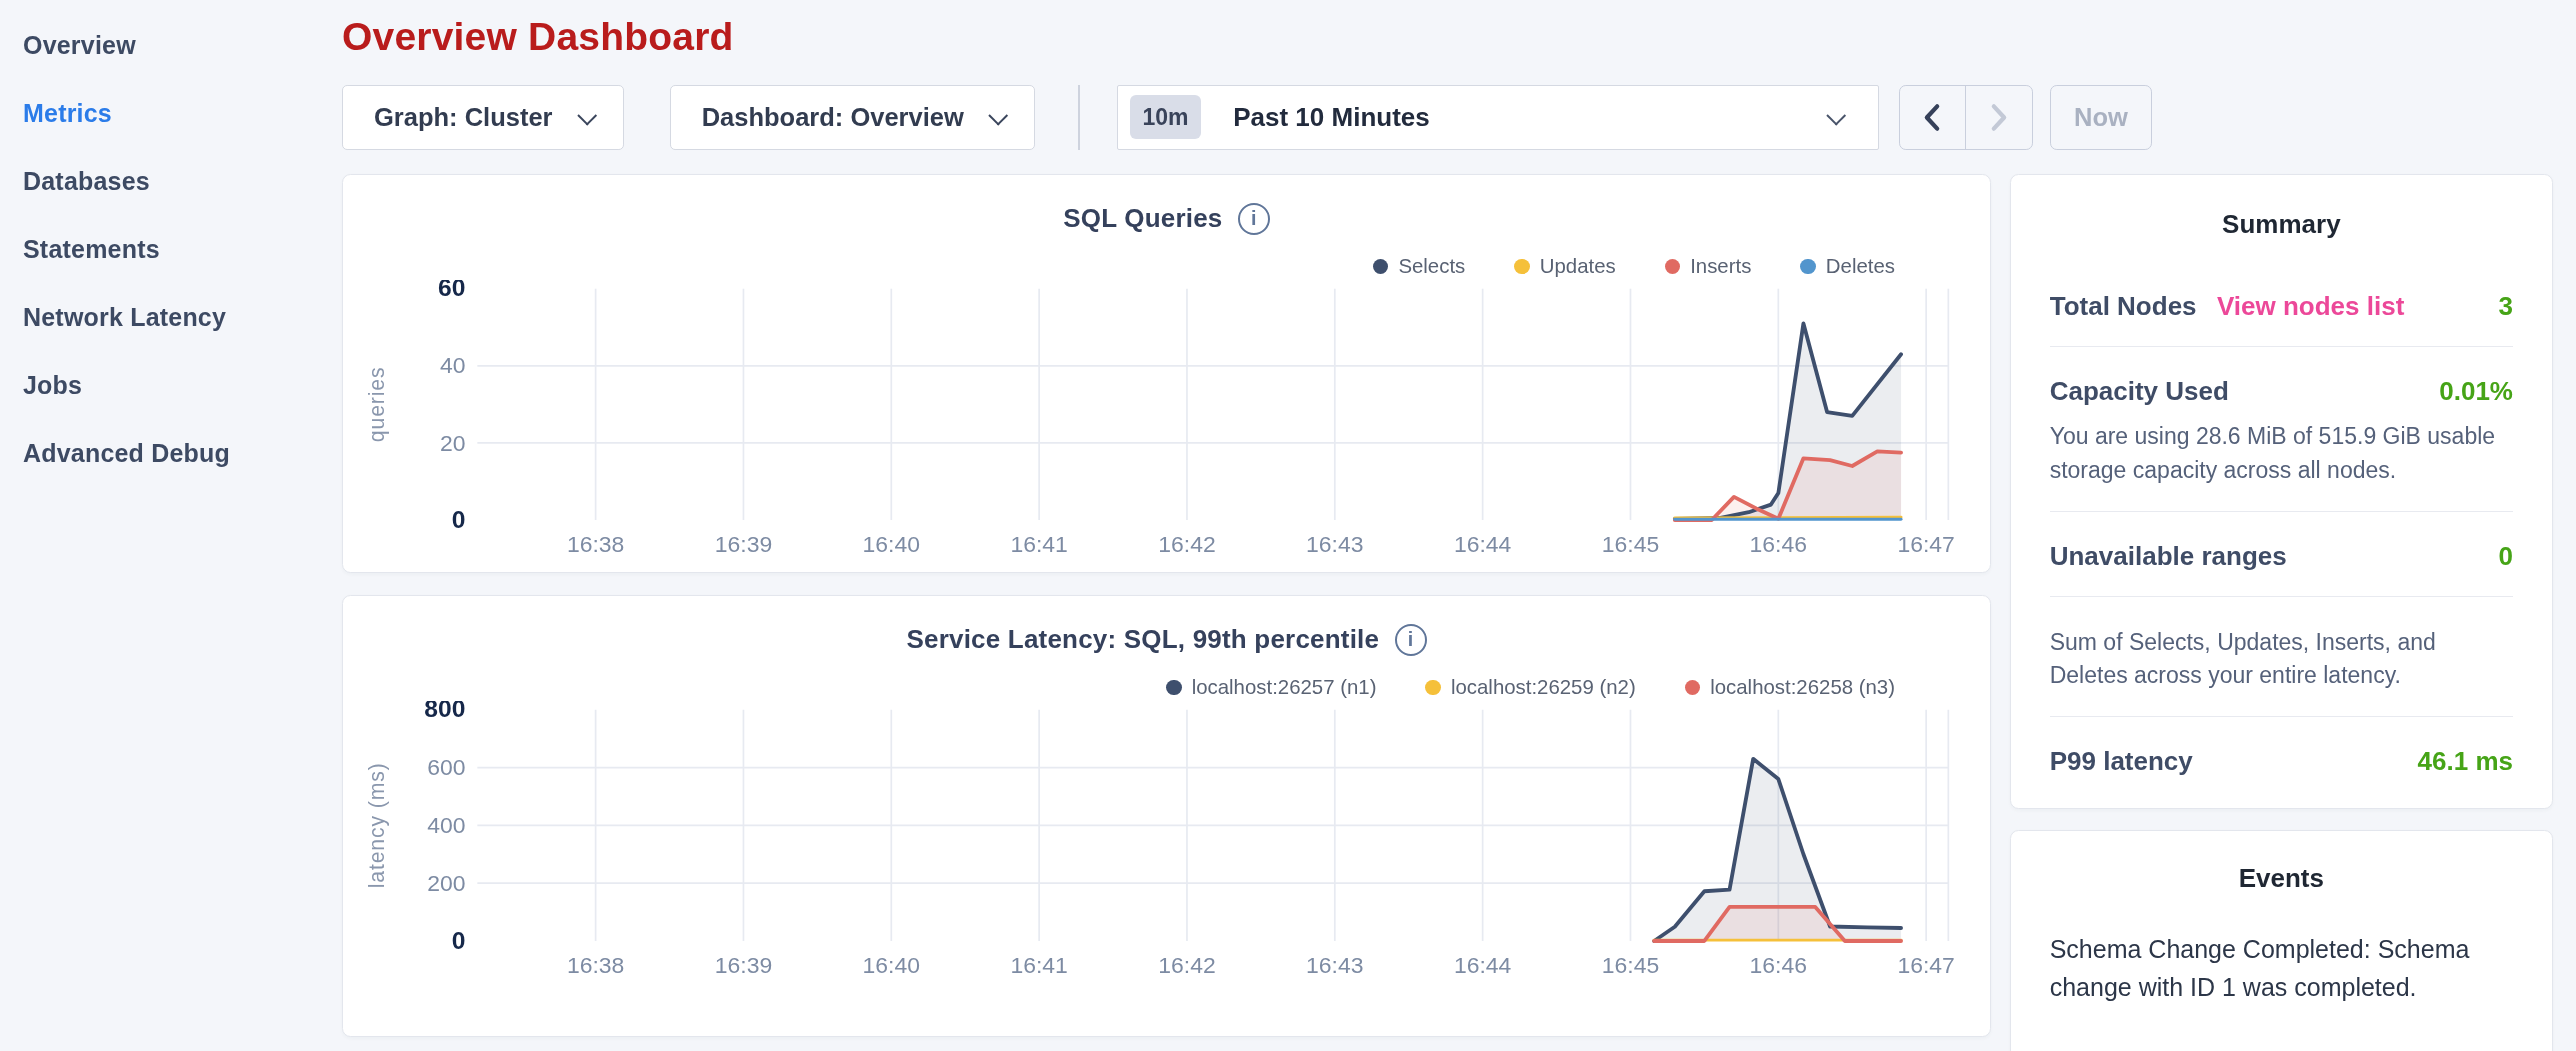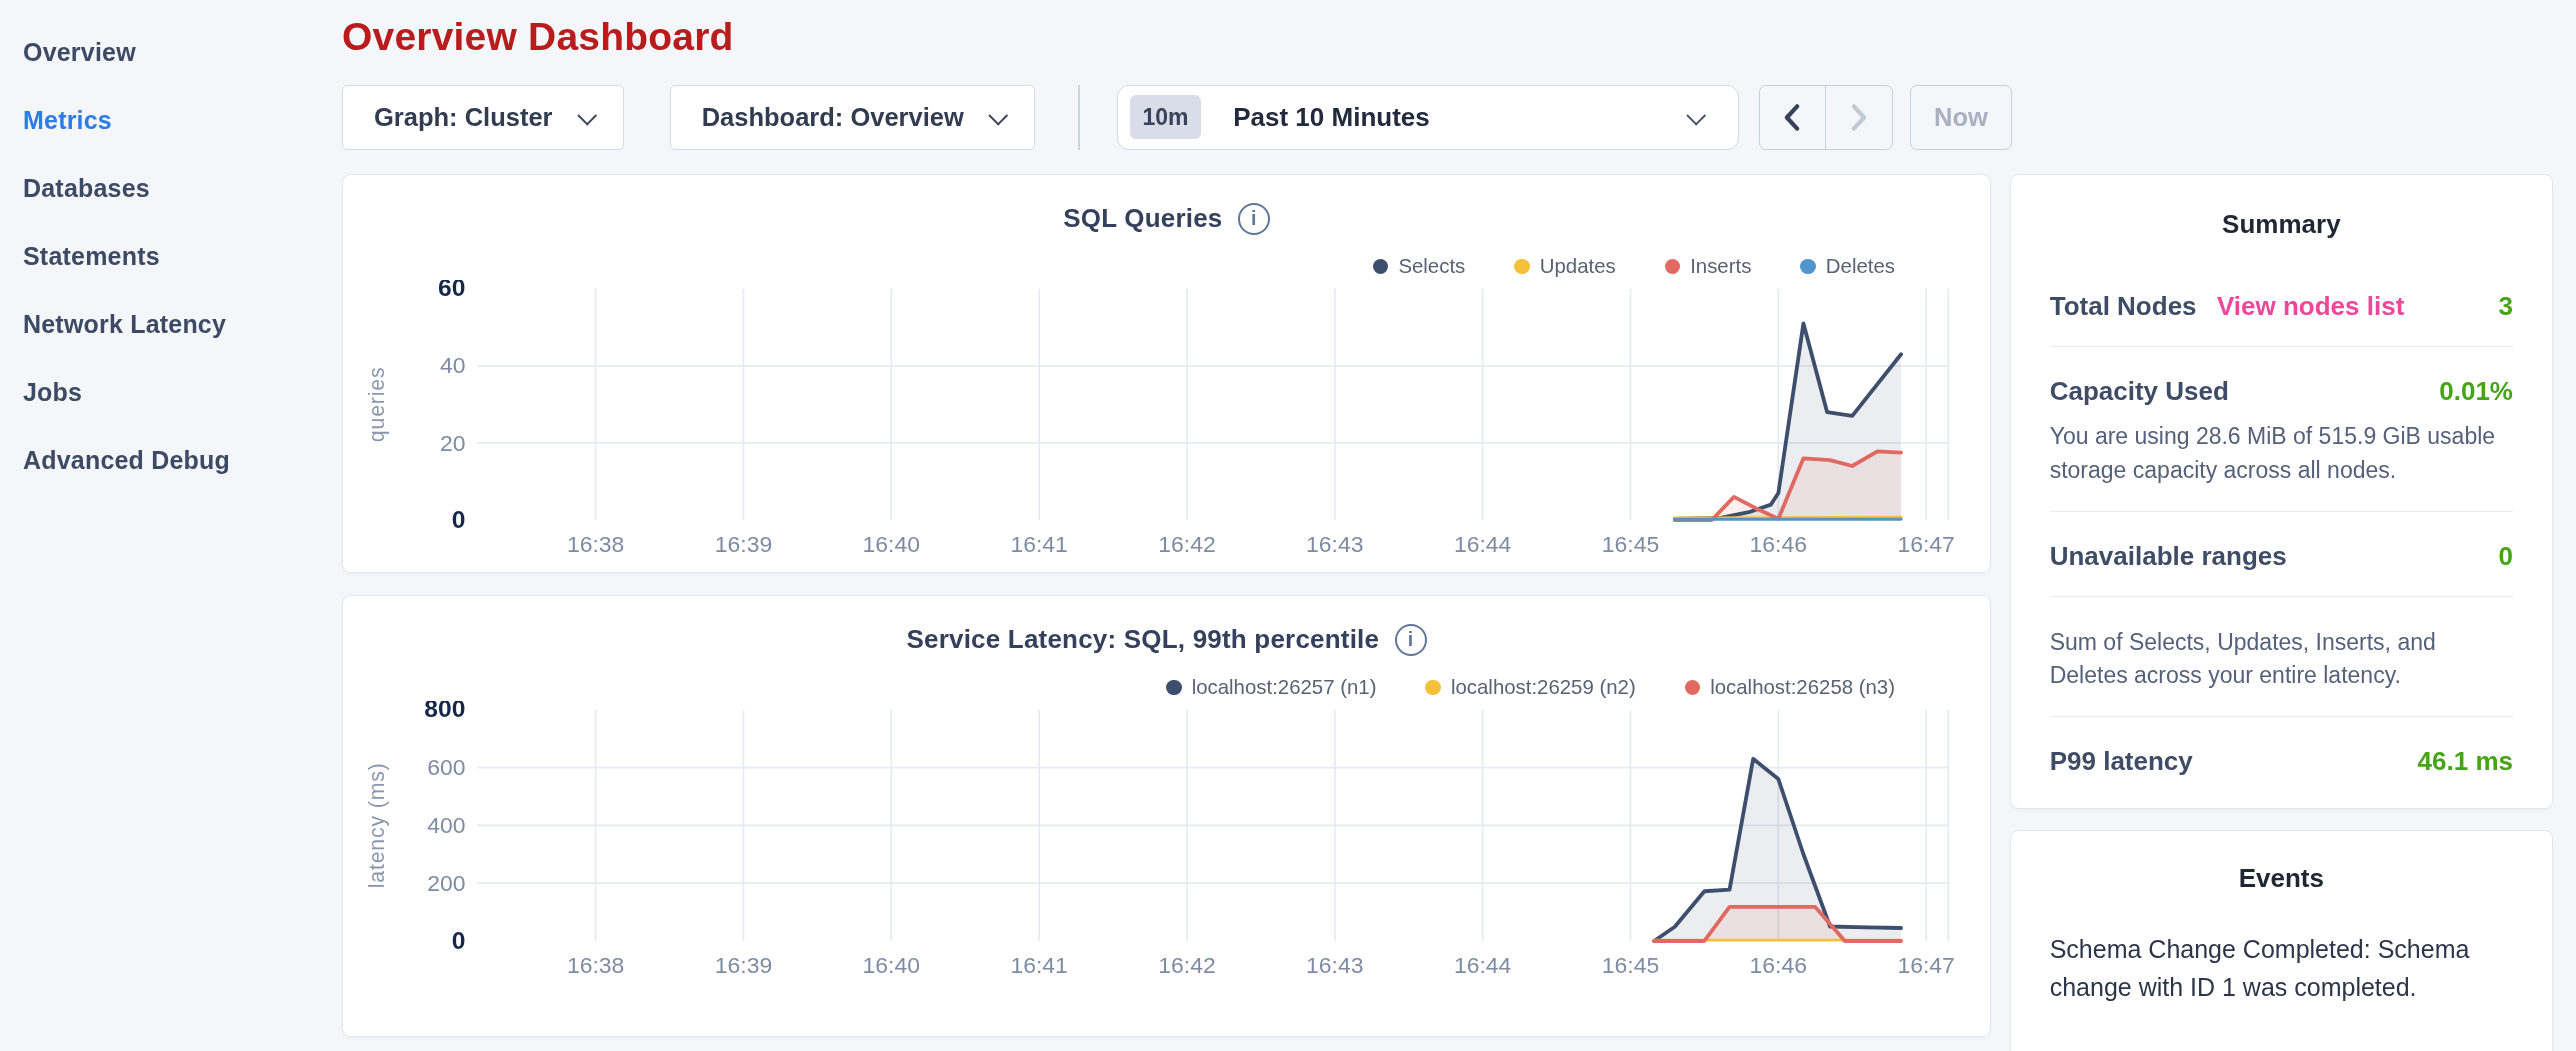--- a/index.html
+++ b/index.html
@@ -5,21 +5,21 @@
   * { margin:0; padding:0; box-sizing:border-box; }
   html,body { width:2576px; height:1051px; overflow:hidden; }
   body {
     font-family:"Liberation Sans", sans-serif;
     background:#f4f6fa;
     color:#3f4c66;
   }
   .app { display:flex; width:100%; height:100%; }
 
   
-  .sidebar { width:342px; flex:0 0 342px; padding-top:18px; }
+  .sidebar { width:342px; flex:0 0 342px; padding-top:11px; }
   .nav-item {
     height:68px; display:flex; align-items:center; padding-left:23px;
     font-size:25px; font-weight:600; color:#3d4a63; cursor:pointer;
     letter-spacing:0.2px;
   }
   .nav-item.active { color:#2b7ce9; font-weight:700; }
 
   
   .content { flex:1; padding:15.3px 23px 0 0; }
   .page-title { font-size:39px; font-weight:700; color:#b91c1c; letter-spacing:0.2px; }
@@ -32,22 +32,22 @@
     font-size:25.5px; font-weight:700; color:#323c50; cursor:pointer;
   }
   .select-btn + .select-btn { margin-left:46px; }
   .chev {
     width:13.6px; height:13.6px; border-right:2.6px solid #3a455c; border-bottom:2.6px solid #3a455c;
     transform:rotate(45deg) translateY(-3.4px); display:inline-block;
   }
   .chev.thin { border-width:2.1px; border-color:#49546a; }
   .vdivider { width:1.7px; background:#ced3de; margin-left:43px; }
   .time-picker {
-    margin-left:37px; width:622px; background:#fff; border:1.7px solid #d5d9e2;
-    border-radius:12px; display:flex; align-items:center; padding:0 37px 0 12px; cursor:pointer;
+    margin-left:37px; width:762px; background:#fff; border:1.7px solid #d5d9e2;
+    border-radius:2px; display:flex; align-items:center; padding:0 37px 0 12px; cursor:pointer;
   }
   .time-badge {
     background:#d9dde8; color:#39435a; font-size:23px; font-weight:700;
     border-radius:6px; padding:8.5px 12.8px;
   }
   .time-label { margin-left:32px; font-size:26px; font-weight:700; color:#222b3d; }
   .time-picker .chev { margin-left:auto; }
   .pager {
     margin-left:20.4px; display:flex; border:1.7px solid #c9cfdd; border-radius:6.8px; overflow:hidden;
   }

